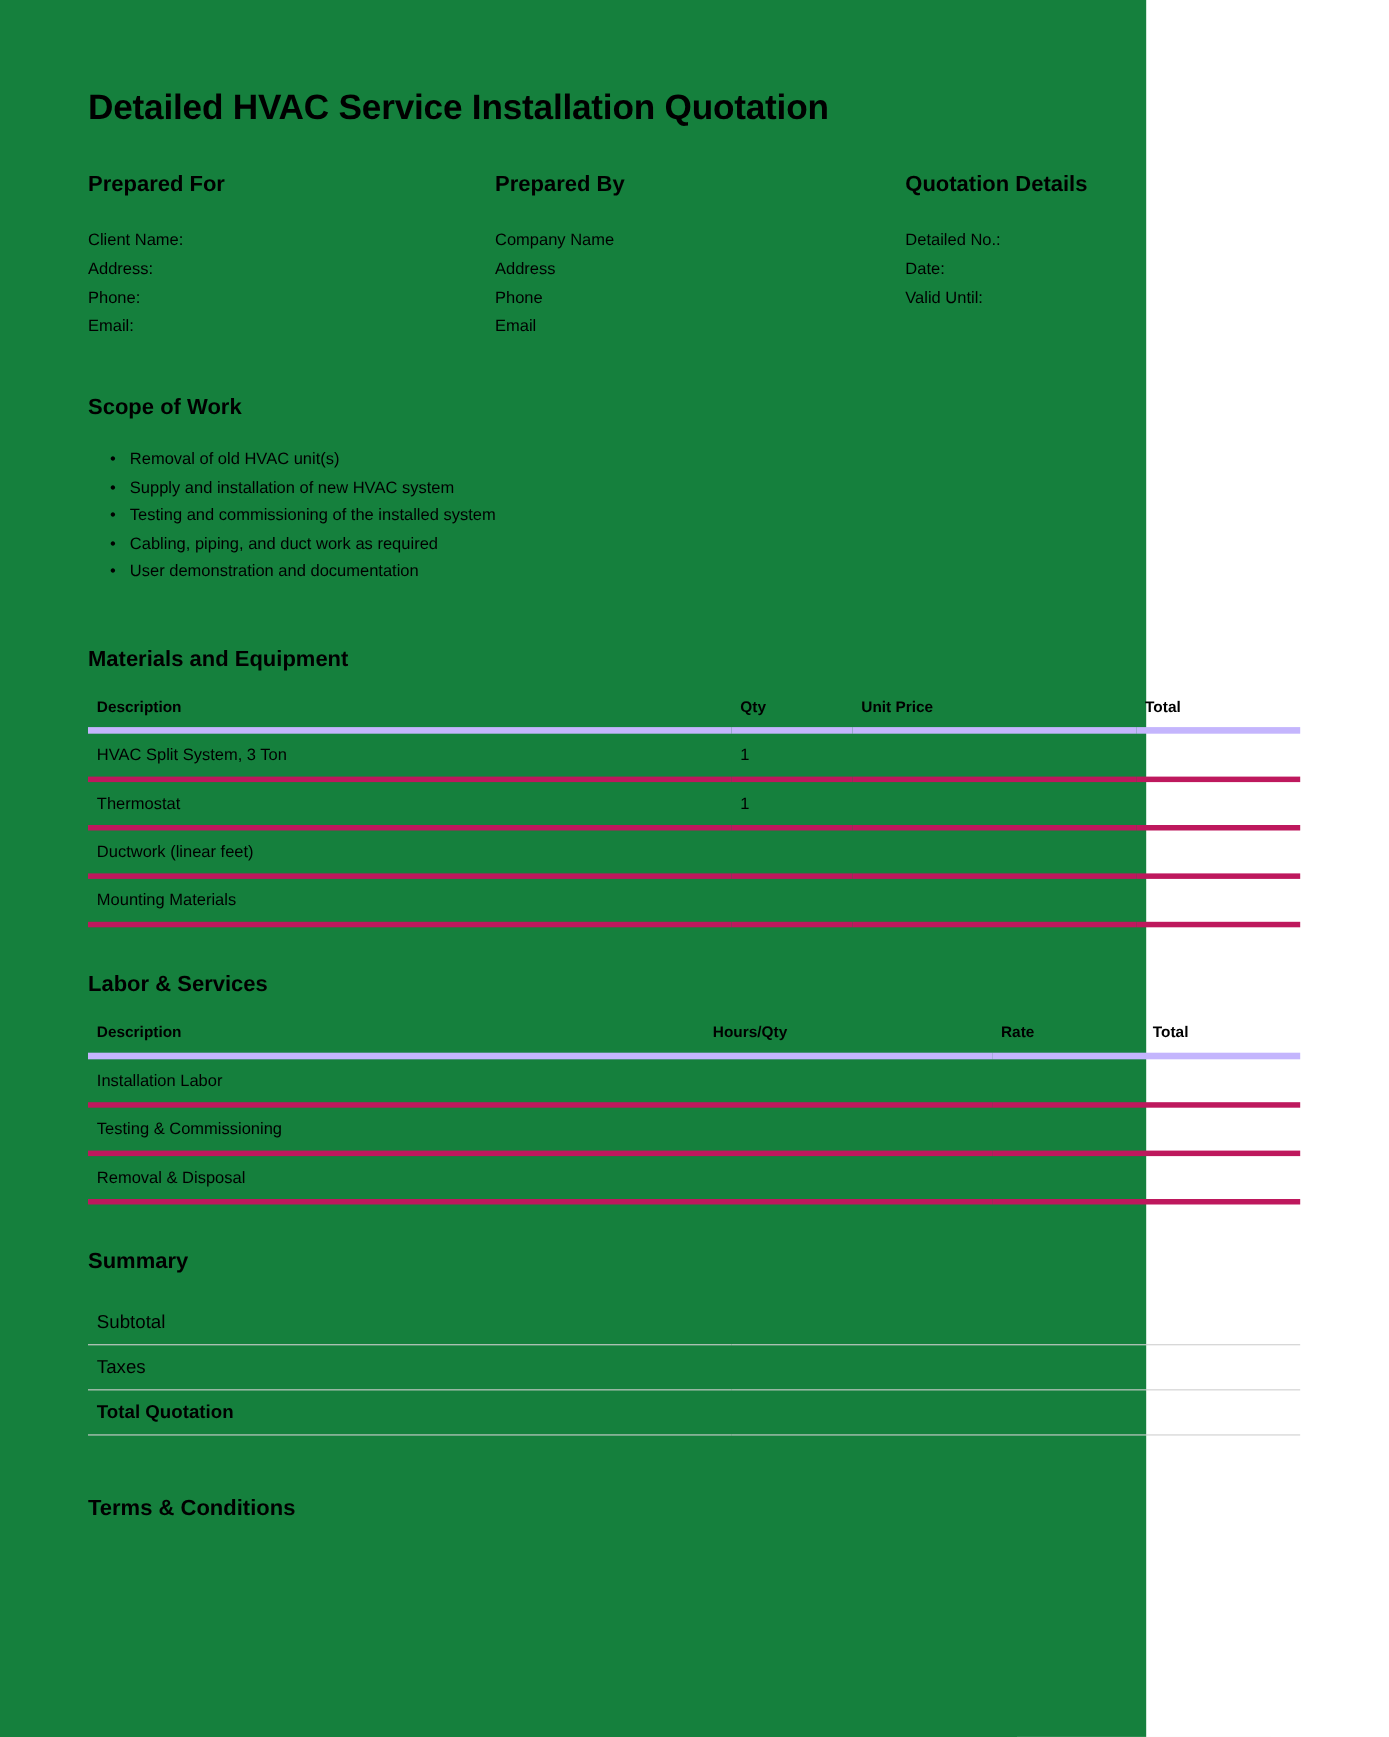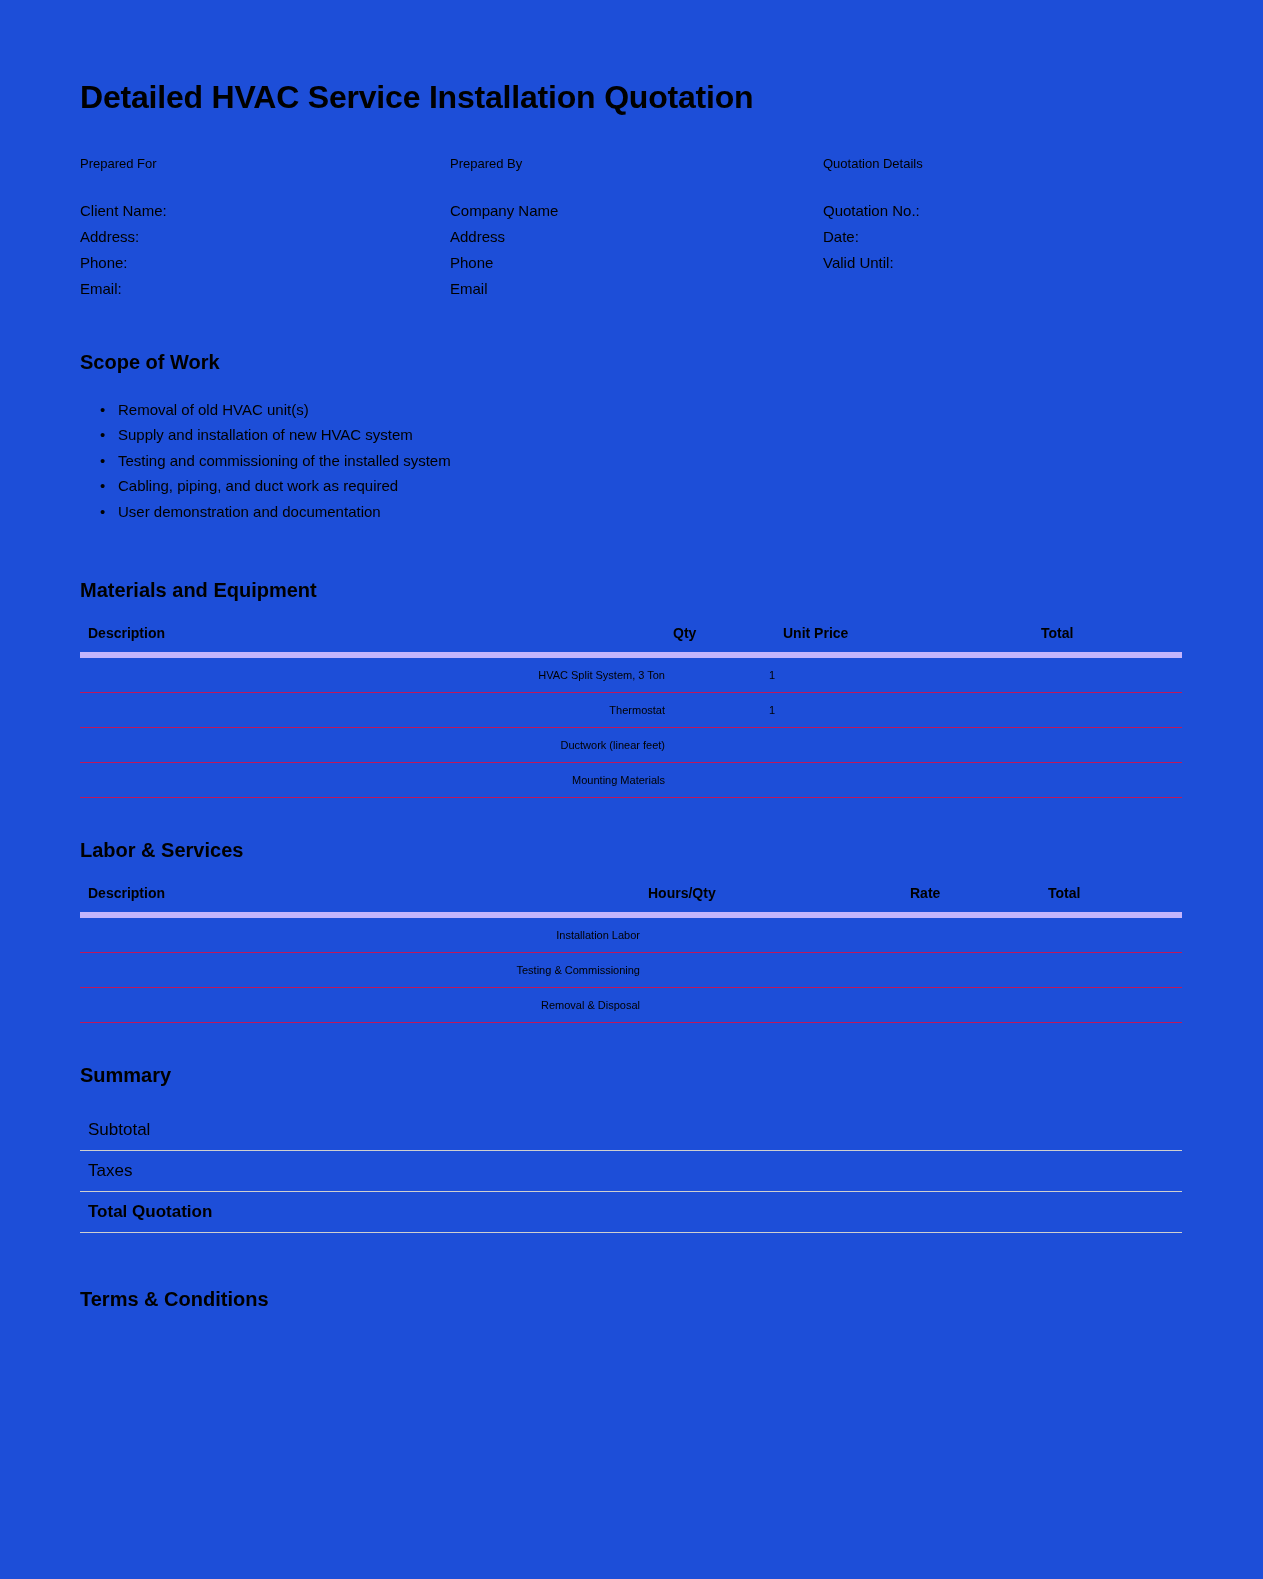--- a/index.html
+++ b/index.html
@@ -10,23 +10,23 @@
     background: #ffffff;
   }
   body {
     width: 1263px;
     height: 1579px;
     font-family: "Liberation Sans", sans-serif;
     color: #000000;
     -webkit-font-smoothing: antialiased;
   }
   .page {
-    width: 1263px;
+    width: 1042px;
     min-height: 1579px;
-    background: #1d4ed8;
+    background: #15803d;
     padding: 78px 80px 27px 80px;
     position: relative;
   }
 
   
   .doc-title {
     font-size: 32px;
     font-weight: bold;
     line-height: 1.2;
     margin: 0 0 40px 0;
@@ -40,22 +40,22 @@
     margin-bottom: 48px;
   }
   .info-col {
     flex: 0 0 auto;
   }
   .info-col.c1 { width: 370px; }
   .info-col.c2 { width: 373px; }
   .info-col.c3 { width: 380px; }
 
   .info-head {
-    font-size: 13px;
-    font-weight: normal;
+    font-size: 20px;
+    font-weight: bold;
     margin: 0 0 26px 0;
     line-height: 1.2;
   }
   .info-line {
     font-size: 15px;
     line-height: 26px;
     color: #000;
     white-space: pre;
   }
 
@@ -99,26 +99,25 @@
   }
   table.qtable th {
     font-size: 14px;
     font-weight: bold;
     text-align: left;
     padding: 0 0 11px 8px;
     border-bottom: 6px solid #c4b5fd;
     vertical-align: bottom;
   }
   table.qtable td {
-    font-size: 11px;
+    font-size: 15px;
     padding: 11px 0 11px 8px;
-    border-bottom: 1px solid #be185d;
+    border-bottom: 5px solid #be185d;
     vertical-align: middle;
     height: 34px;
-    text-align: right;
   }
 
   
   .mat-c1 { width: 585px; }
   .mat-c2 { width: 110px; }
   .mat-c3 { width: 258px; }
   .mat-c4 { width: 149px; }
 
   
   .lab-c1 { width: 560px; }
@@ -168,21 +167,21 @@
     <div class="info-col c2">
       <div class="info-head">Prepared By</div>
       <div class="info-line">Company Name</div>
       <div class="info-line">Address</div>
       <div class="info-line">Phone</div>
       <div class="info-line">Email</div>
     </div>
 
     <div class="info-col c3">
       <div class="info-head">Quotation Details</div>
-      <div class="info-line">Quotation No.:</div>
+      <div class="info-line">Detailed No.:</div>
       <div class="info-line">Date:</div>
       <div class="info-line">Valid Until:</div>
     </div>
 
   </div>
 
   <div class="section">
     <h2 class="section-title">Scope of Work</h2>
     <ul class="scope-list">
       <li>Removal of old HVAC unit(s)</li>

